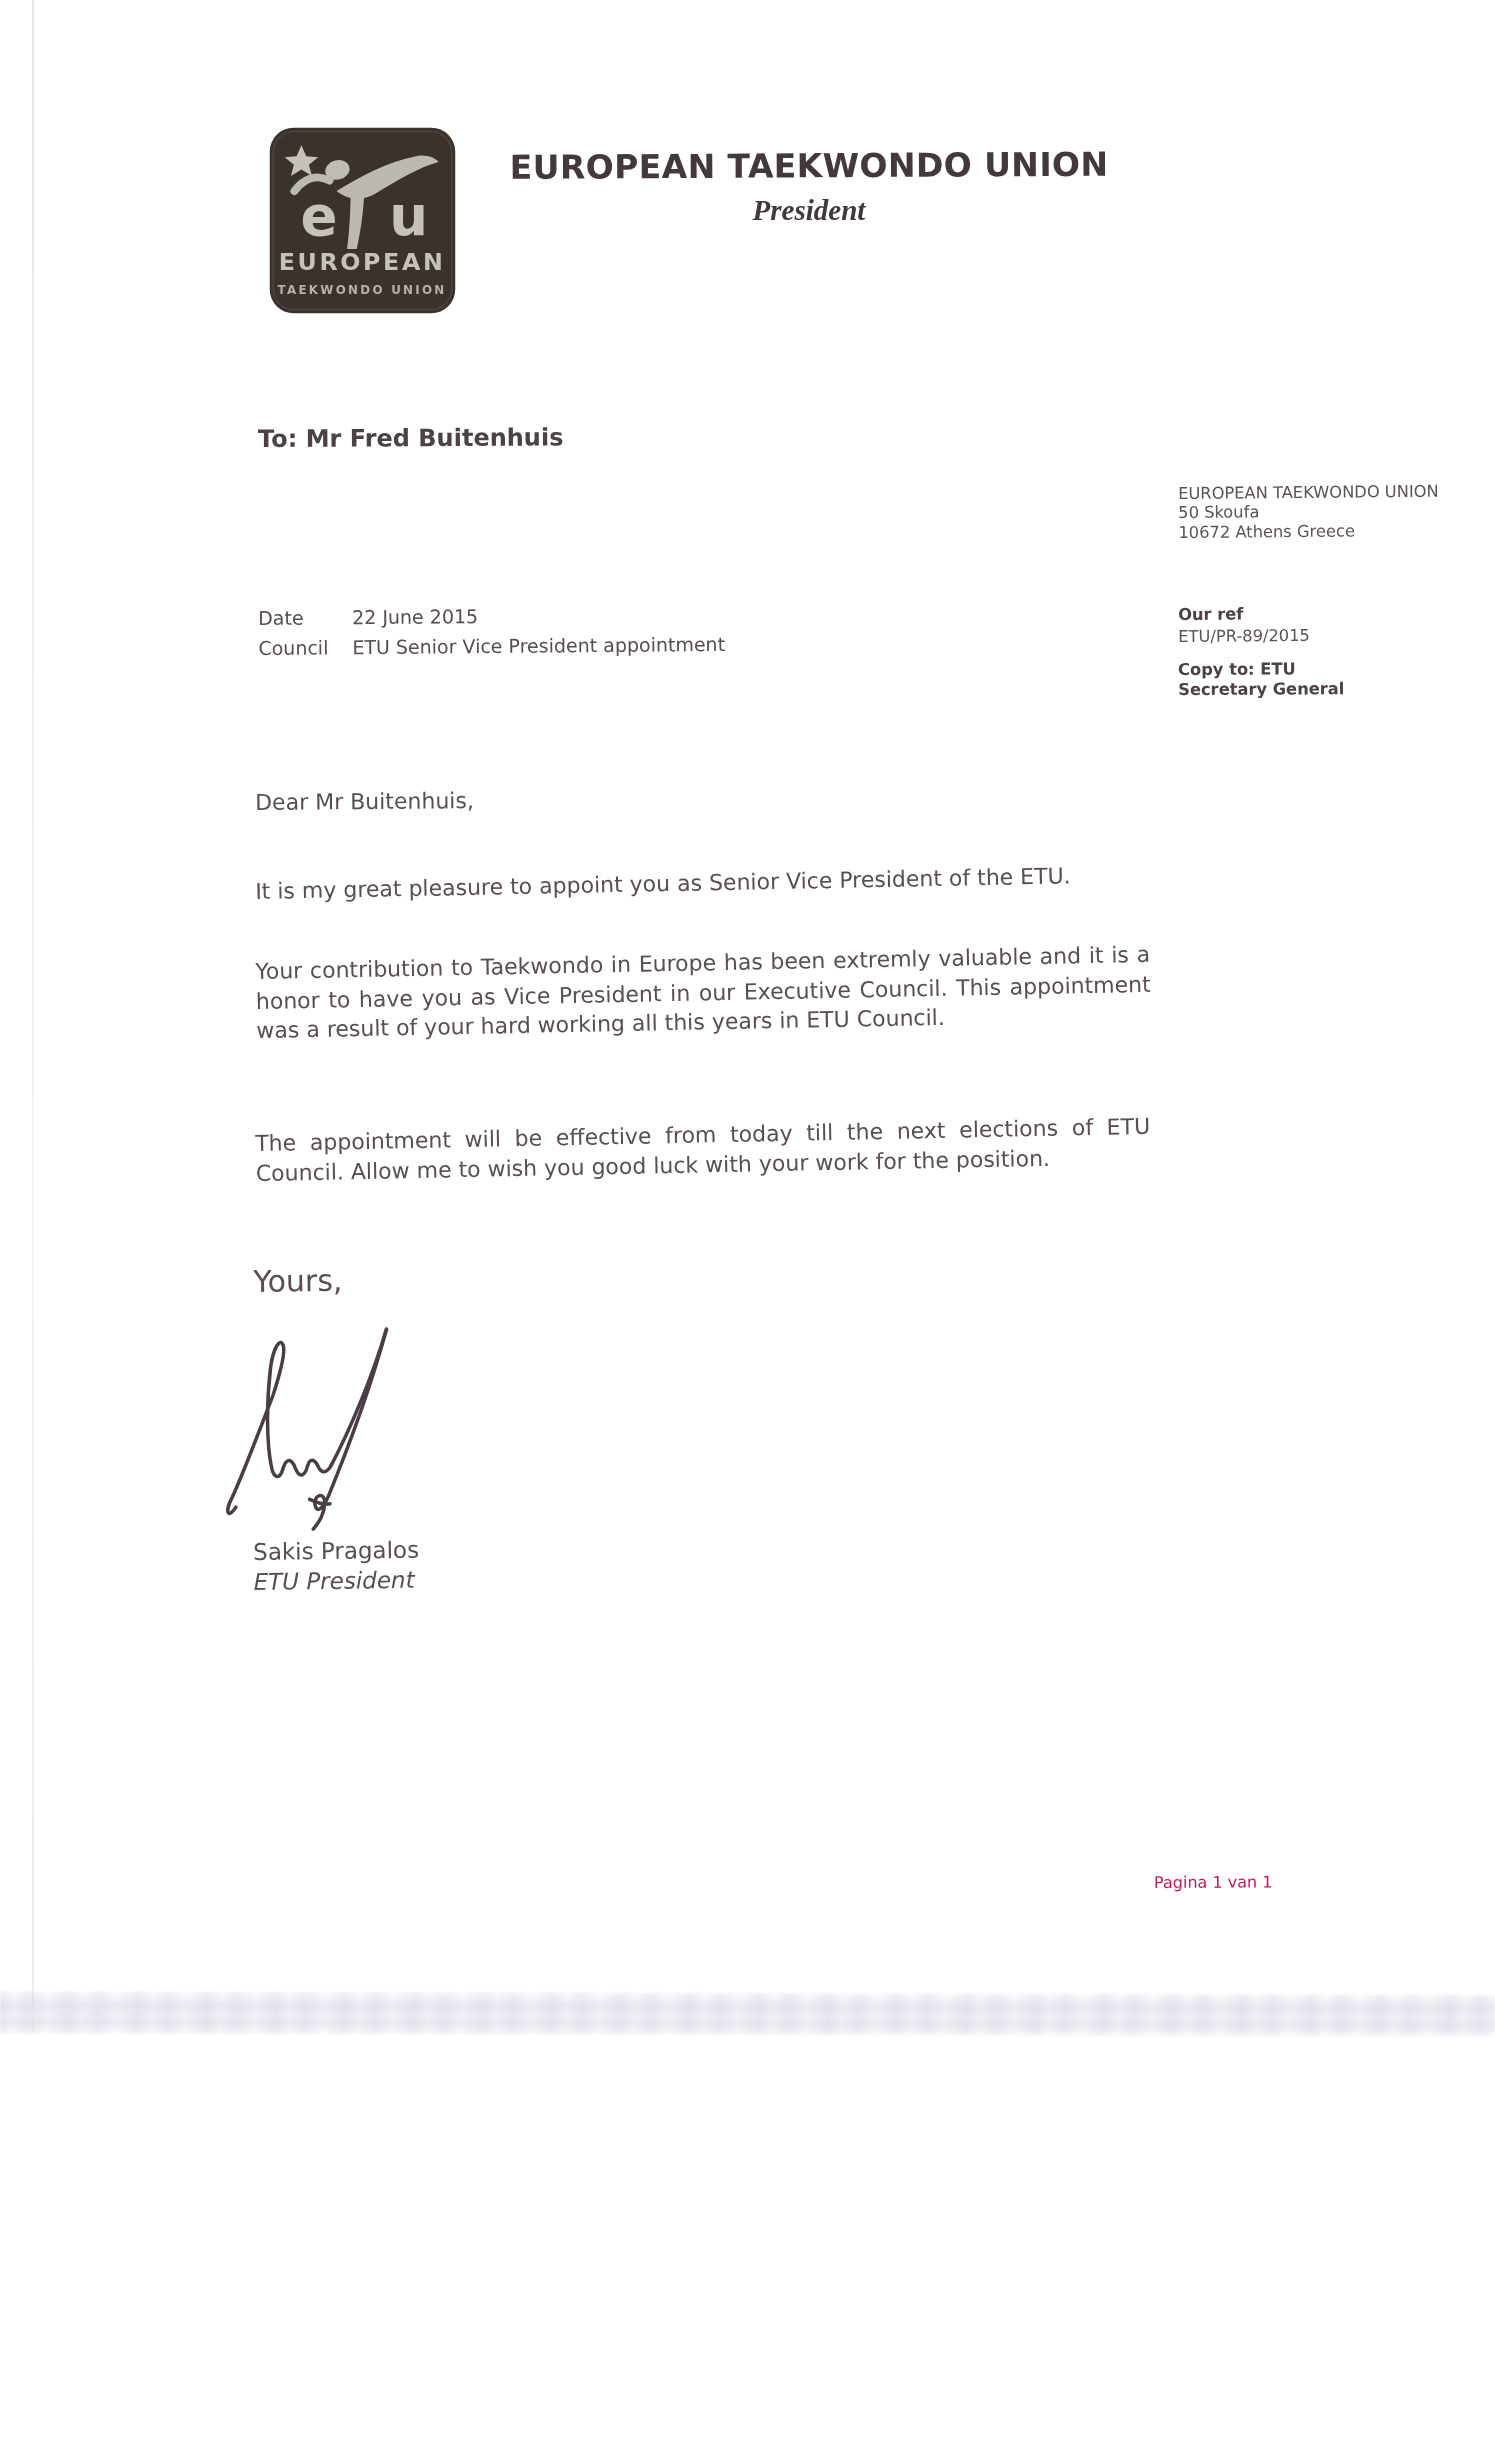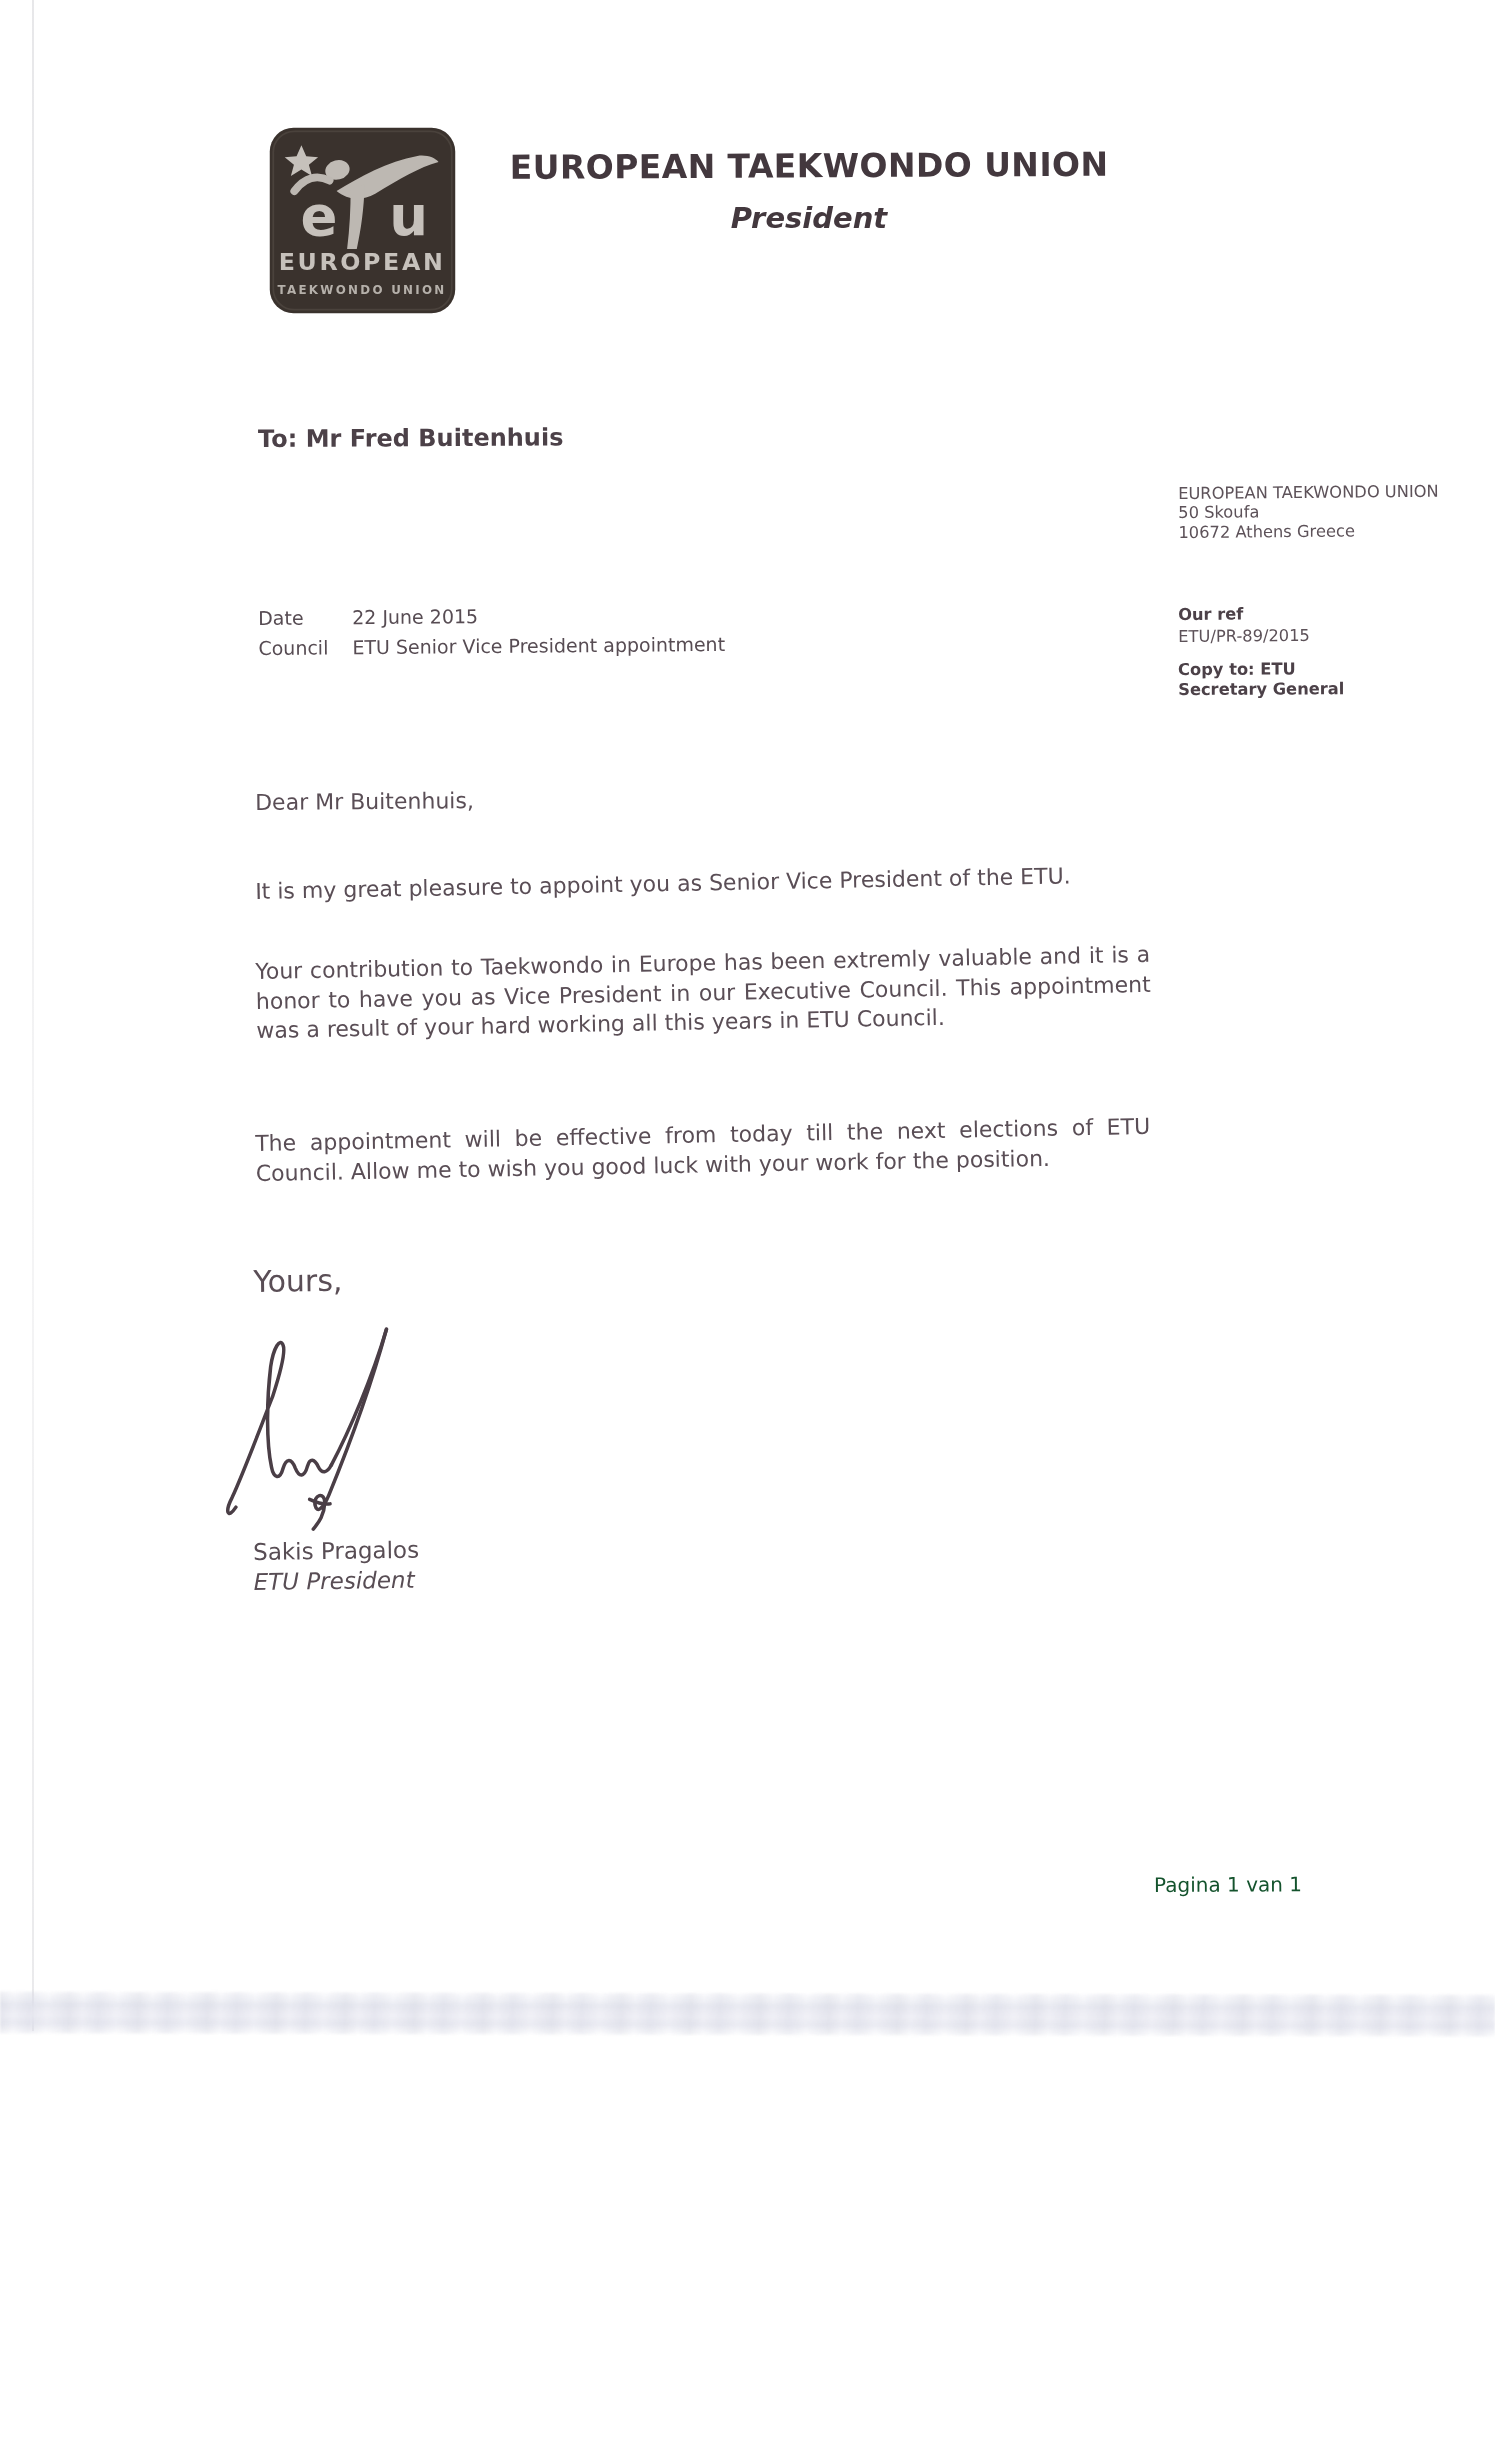--- a/index.html
+++ b/index.html
@@ -20,21 +20,21 @@
 
   .scan-edge-line{
     left:32px;top:0;width:1.8px;height:2031px;
     background:linear-gradient(to bottom,rgba(170,170,178,0.28),rgba(170,170,178,0.12) 60%,rgba(170,170,178,0.25));
   }
 
   .logo-wrap{left:268px;top:126px;width:189px;height:189px;}
 
   .header-block{left:475px;top:148px;width:668px;text-align:center;color:#43383e;}
   .header-org{font-size:33px;font-weight:bold;letter-spacing:0.4px;white-space:nowrap;}
-  .header-role{font-size:29px;font-weight:bold;font-style:italic;margin-top:14px;}
+  .header-role{font-size:29px;font-weight:bold;font-style:italic;margin-top:7px;font-family:Liberation Serif, serif;}
 
   .to-line{left:258px;top:425px;font-size:24px;font-weight:bold;color:#4c4148;white-space:nowrap;}
 
   .addr-block{left:1178px;top:484px;font-size:16.3px;line-height:19.3px;color:#5d5259;white-space:nowrap;}
 
   .meta-block{left:258px;top:603px;font-size:19px;color:#574c53;}
   .meta-row{display:flex;line-height:30px;}
   .meta-label{width:94px;flex:0 0 auto;}
   .meta-value{white-space:nowrap;}
 
@@ -46,21 +46,21 @@
   .body-p1{left:255px;top:879px;font-size:22px;white-space:nowrap;}
   .body-p2{left:255px;top:957px;width:895px;font-size:22px;line-height:29.5px;text-align:justify;}
   .body-p3{left:255px;top:1129px;width:895px;font-size:22px;line-height:29.5px;text-align:justify;}
   .body-yours{left:253px;top:1264px;font-size:30px;white-space:nowrap;}
 
   .sig-wrap{left:222px;top:1291px;width:207px;height:242px;transform:rotate(-2deg);}
 
   .signer-block{left:253px;top:1537px;font-size:23px;line-height:30px;color:#584d54;}
   .signer-title{font-style:italic;}
 
-  .footer-page{left:1154px;top:1873px;font-size:20px;color:#14532d;white-space:nowrap;}
+  .footer-page{left:1154px;top:1873px;font-size:16px;color:#be185d;white-space:nowrap;}
 
   .scan-band{
     left:0;top:1993px;width:1495px;height:42px;
     background:
       repeating-linear-gradient(92deg,
         rgba(188,190,206,0.22) 0px, rgba(235,235,243,0.18) 14px,
         rgba(202,204,220,0.26) 30px, rgba(240,240,247,0.15) 48px,
         rgba(196,198,214,0.24) 69px),
       linear-gradient(to bottom,
         rgba(255,255,255,0) 0%, rgba(229,230,239,0.85) 32%,

